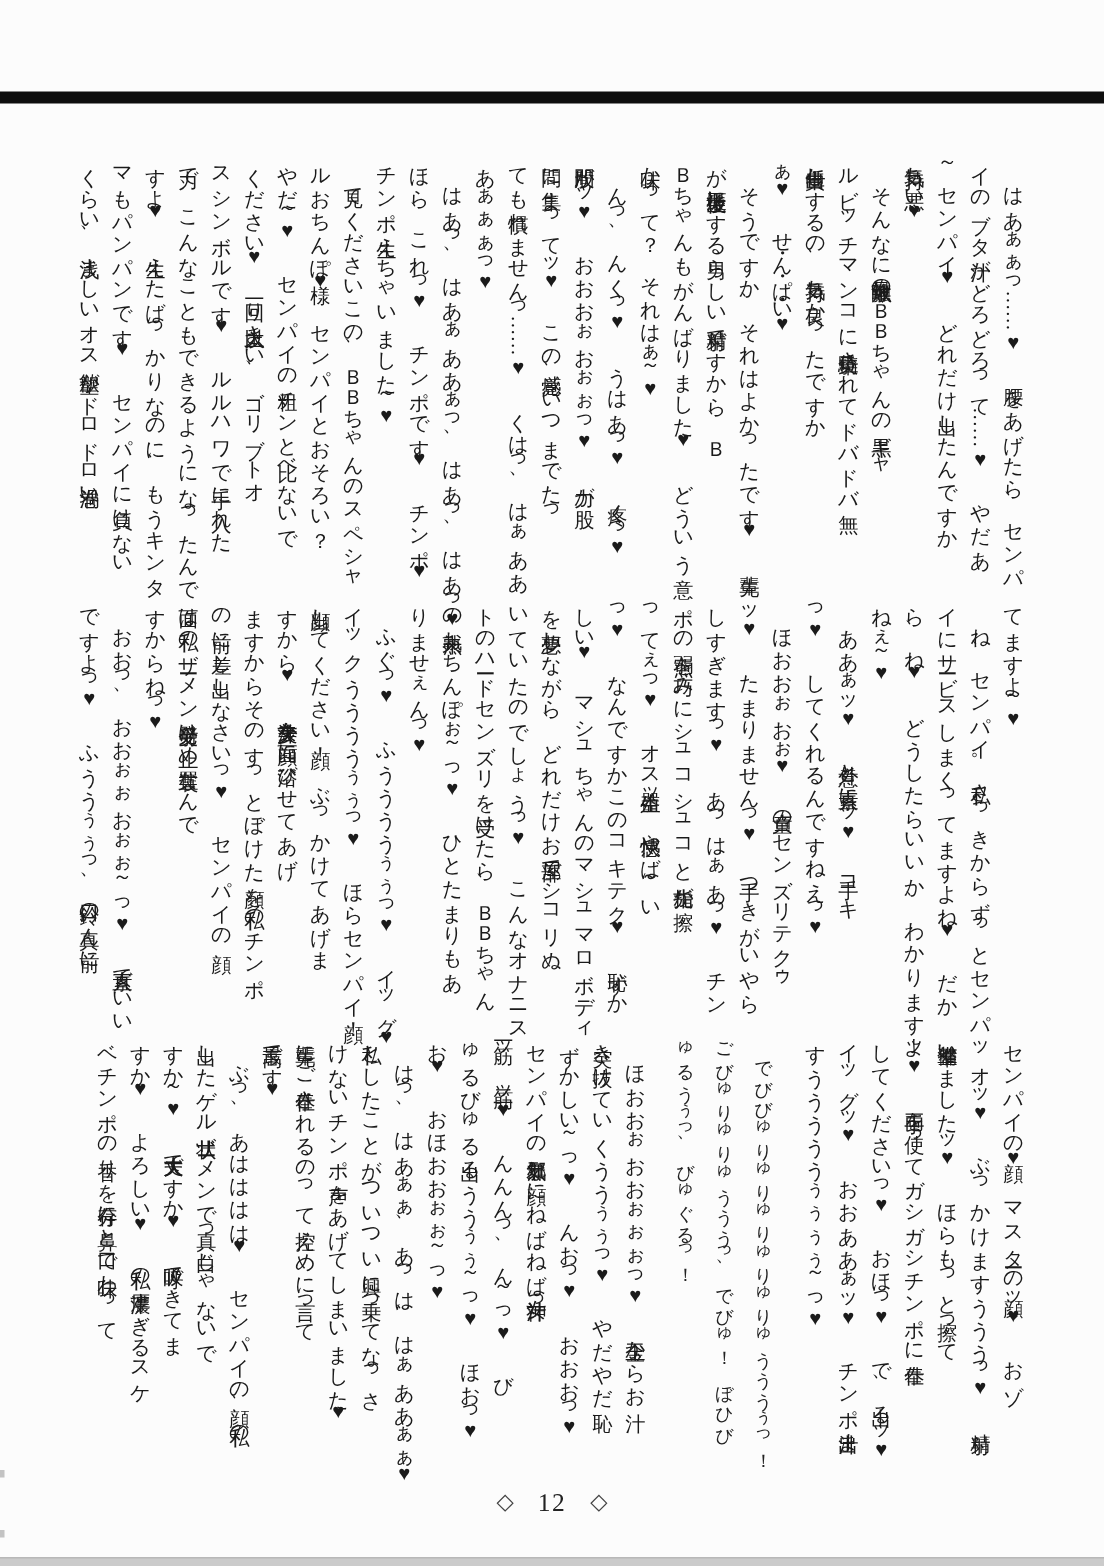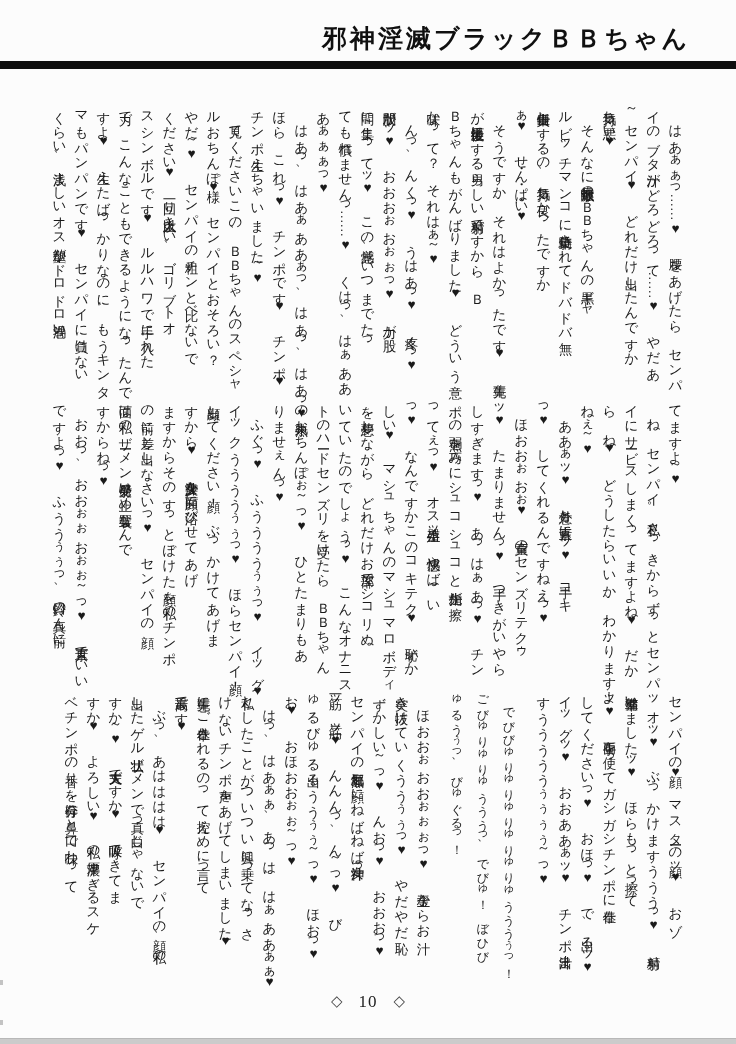--- a/index.html
+++ b/index.html
@@ -53,21 +53,20 @@
   }
   .speck{position:absolute;left:0;width:3px;height:5px;background:#8a8a8a;opacity:.5;}
   .speck.s1{top:980px;}
   .speck.s2{top:1020px;}
 </style>
 </head>
 <body>
 
 <div class="page">
 
-  <div class="title">邪神淫滅ブラックＢＢちゃん</div>
 
   <div class="rule"></div>
 
   <div class="vblock block1">　はあぁぁっ……♥　腰をあげたら、センパ
 イのブタ汁がどろどろって……♥　やだあ
 ～センパイ♥　どれだけ出したんですか
 気持ち悪い♥
 　そんなに最強無敵のＢＢちゃんの黒ギャ
 ルビッチマンコに騎乗位されてドバドバ無
 責任中出しするの、気持ち良かったですか
@@ -148,20 +147,20 @@
 先輩にご奉仕されるのって控えめに言って
 最高です♥
 　ぶっ、あはははは♥　センパイの顔、私の
 出したゲル状ザーメンで真っ白じゃないで
 すか～♥　大丈夫ですか♥　呼吸できてま
 すか♥　よろしい♥　私の濃厚すぎるスケ
 ベチンポの香りを存分に鼻と口で味わって</div>
   </div>
 
   <div class="footer">
-    <span class="diamond">◇</span><span class="pagenum">10</span><span class="diamond">◇</span>
+    <span class="diamond">◇</span><span class="pagenum">12</span><span class="diamond">◇</span>
   </div>
 
   <div class="speck s1"></div>
   <div class="speck s2"></div>
   <div class="bottom-edge"></div>
 
 </div>
 
 </body></html>

